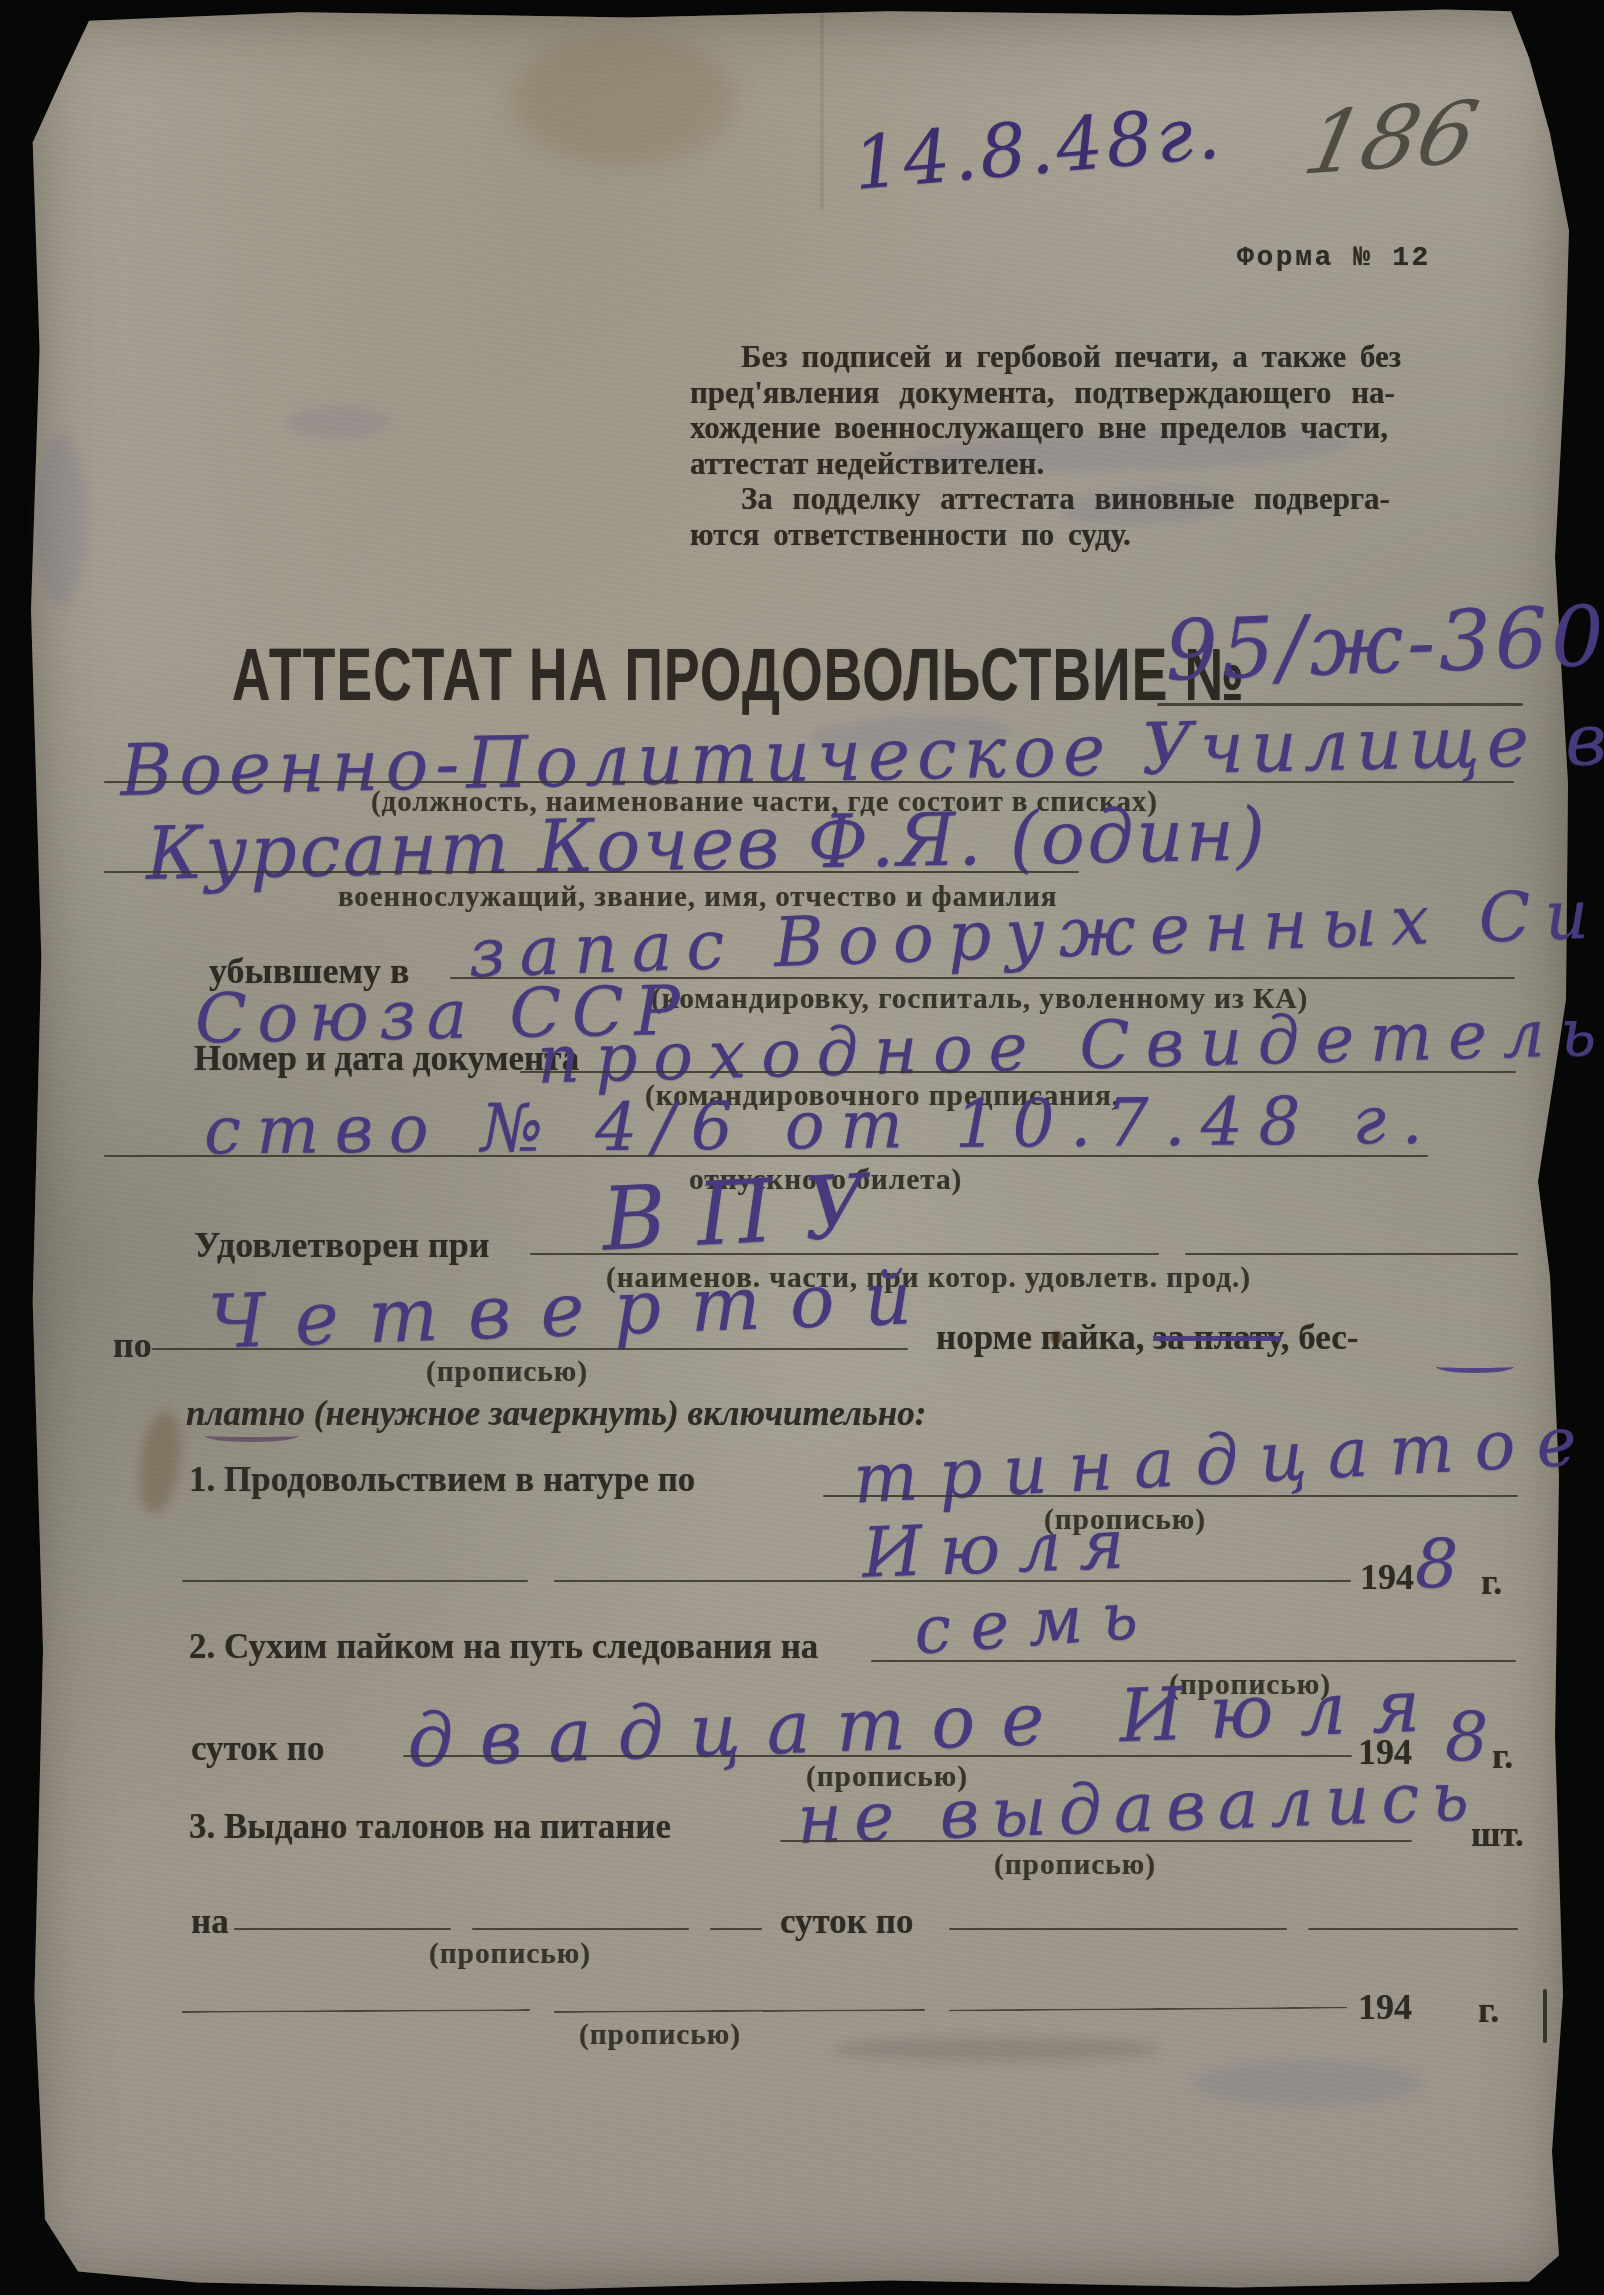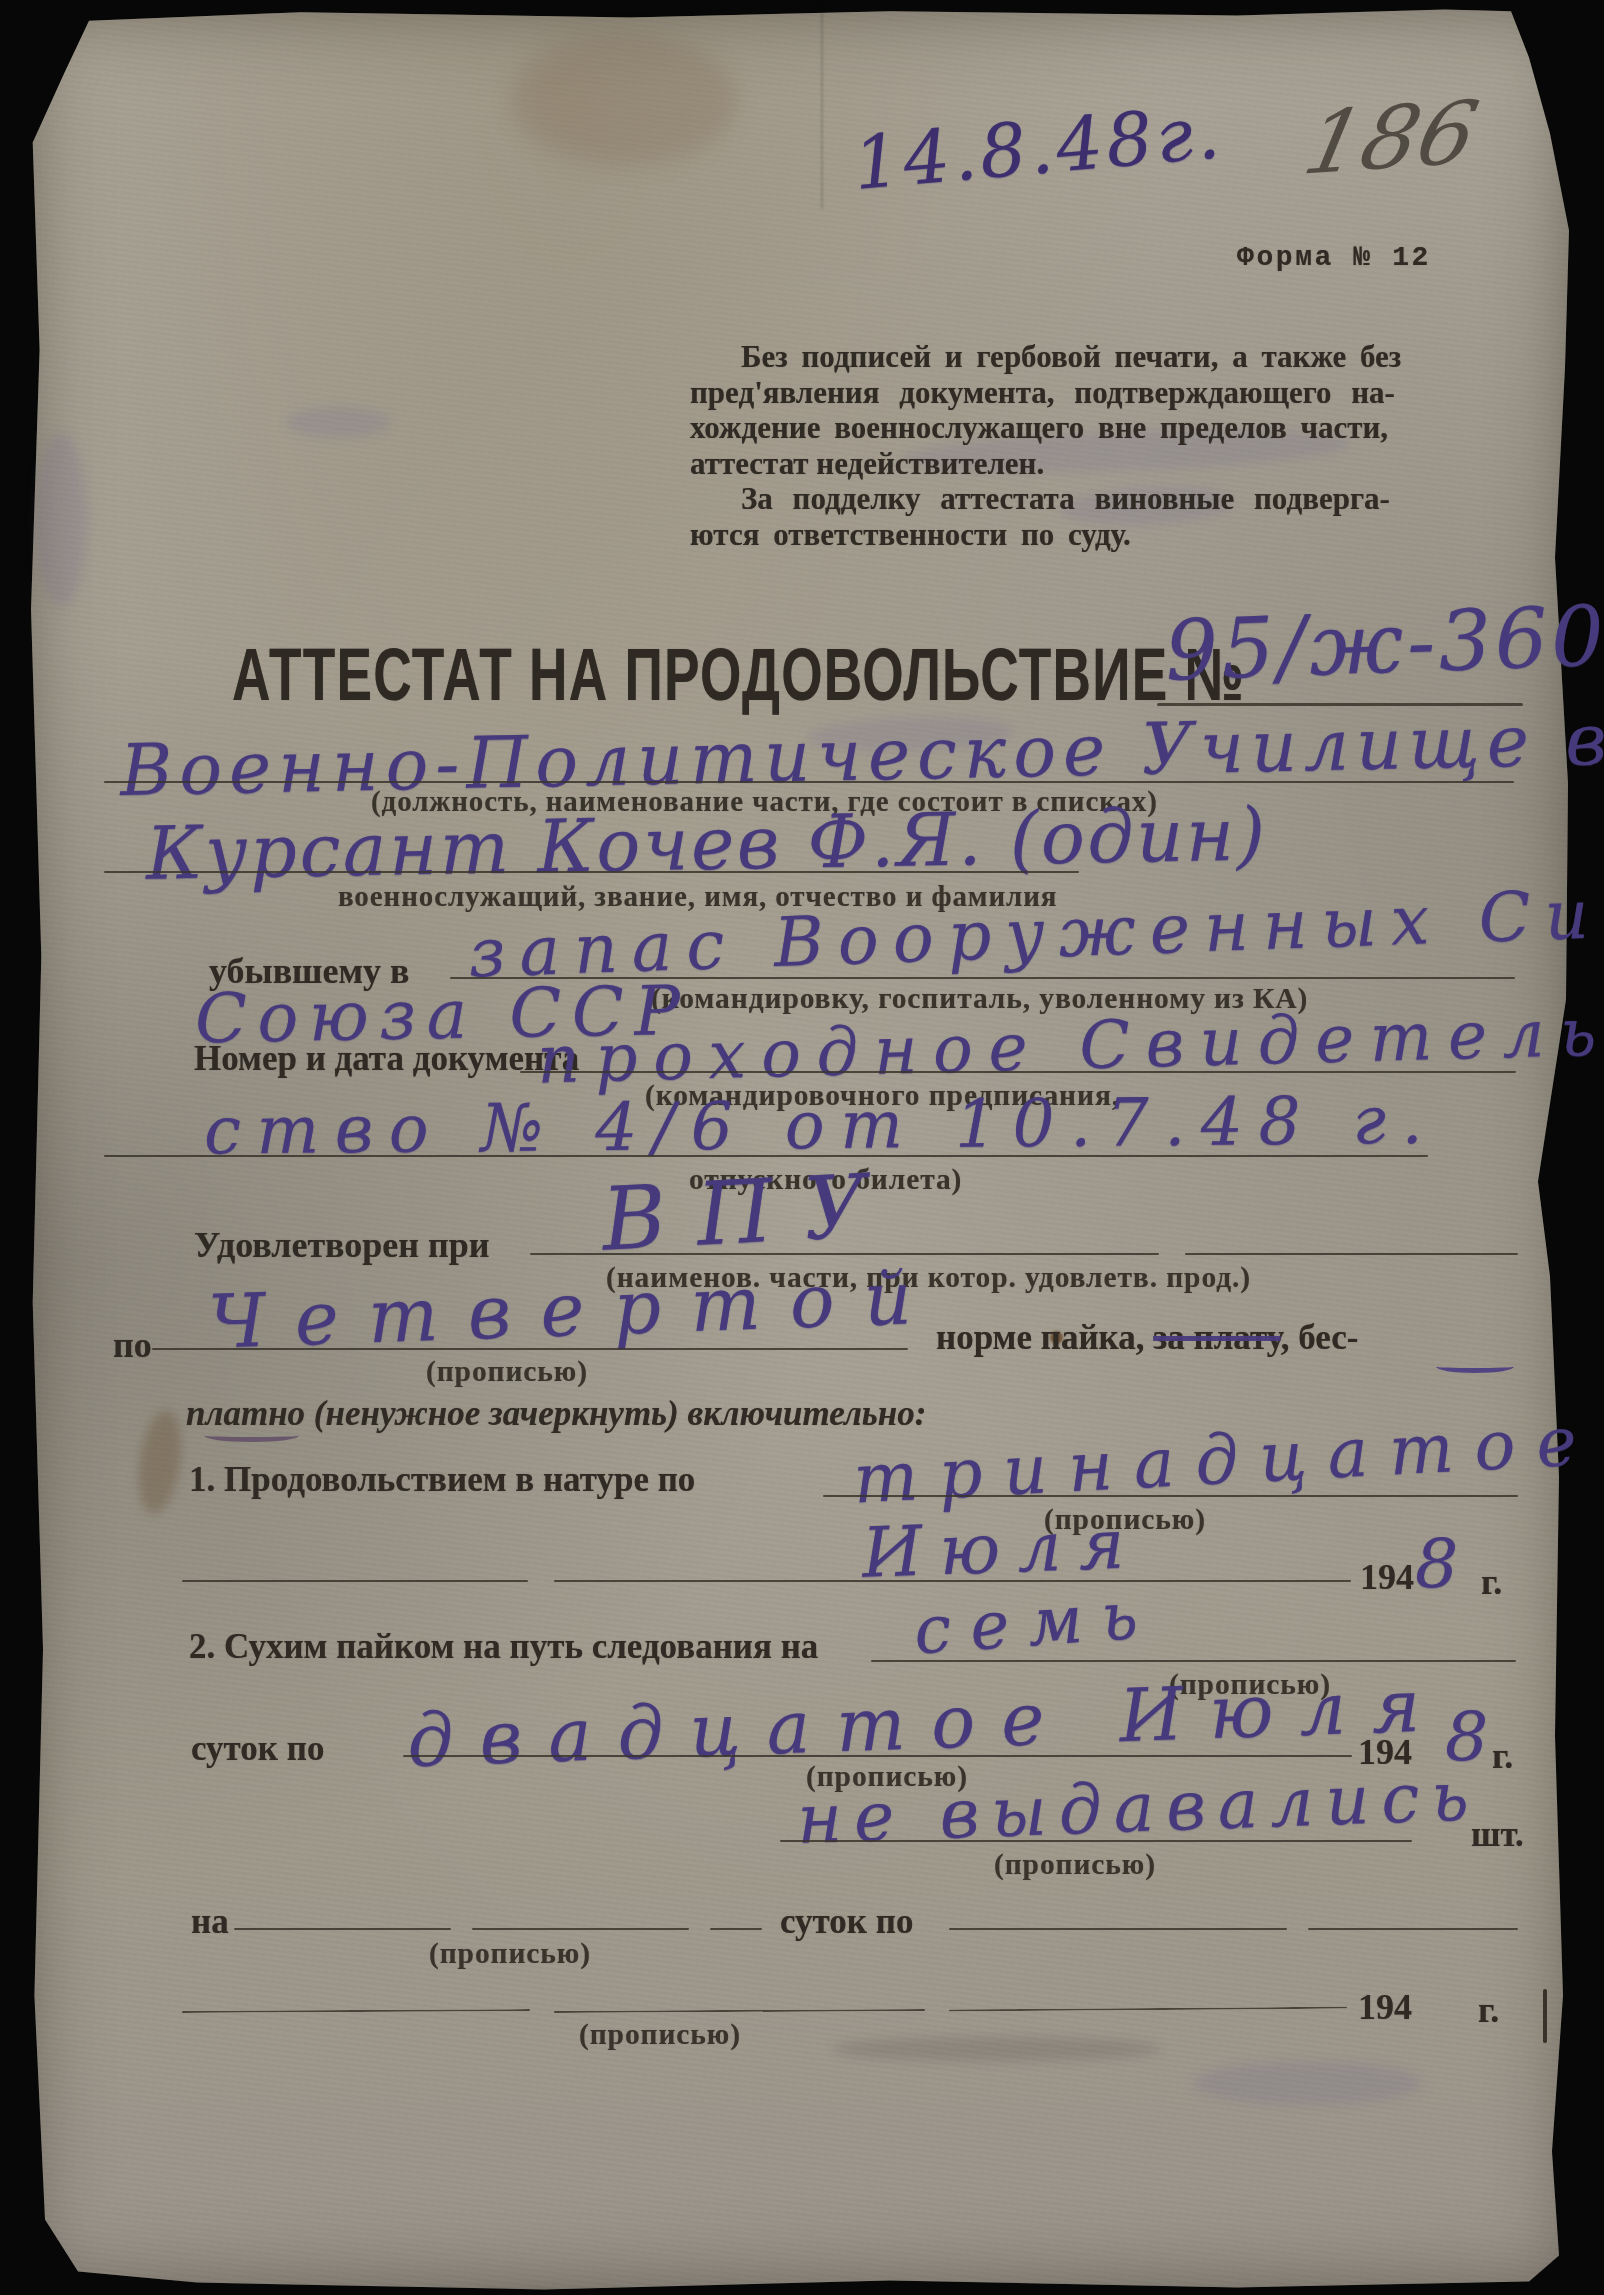--- a/index.html
+++ b/index.html
@@ -124,20 +124,21 @@
   <div class="rule" style="left:871px;top:1660px;width:645px;"></div>
   <div class="caption" style="left:1169px;top:1670px;font-size:29.5px;">(прописью)</div>
   <div class="printed" style="left:191px;top:1731px;font-size:35px;">суток по</div>
   <div class="hw" style="left:407px;top:1686px;font-size:73px;letter-spacing:26px;transform:rotate(-2deg);">двадцатое Июля</div>
   <div class="rule" style="left:403px;top:1755px;width:949px;"></div>
   <div class="printed" style="left:1358px;top:1734px;font-size:36px;">194</div>
   <div class="hw" style="left:1445px;top:1703px;font-size:68px;">8</div>
   <div class="printed" style="left:1492px;top:1738px;font-size:36px;">г.</div>
   <div class="caption" style="left:806px;top:1762px;font-size:29.5px;">(прописью)</div>
 
+  <div class="printed" style="left:189px;top:1809px;font-size:35px;">3. Выдано талонов на питание</div>
   <div class="hw" style="left:797px;top:1774px;font-size:68px;letter-spacing:12px;transform:rotate(-2deg);">не выдавались</div>
   <div class="rule" style="left:780px;top:1840px;width:632px;"></div>
   <div class="printed" style="left:1471px;top:1817px;font-size:35px;">шт.</div>
   <div class="caption" style="left:994px;top:1850px;font-size:29.5px;">(прописью)</div>
 
   <div class="printed" style="left:191px;top:1904px;font-size:35px;">на</div>
   <div class="rule" style="left:234px;top:1928px;width:217px;"></div>
   <div class="rule" style="left:472px;top:1928px;width:217px;"></div>
   <div class="rule" style="left:710px;top:1928px;width:52px;"></div>
   <div class="printed" style="left:780px;top:1904px;font-size:35px;">суток по</div>

